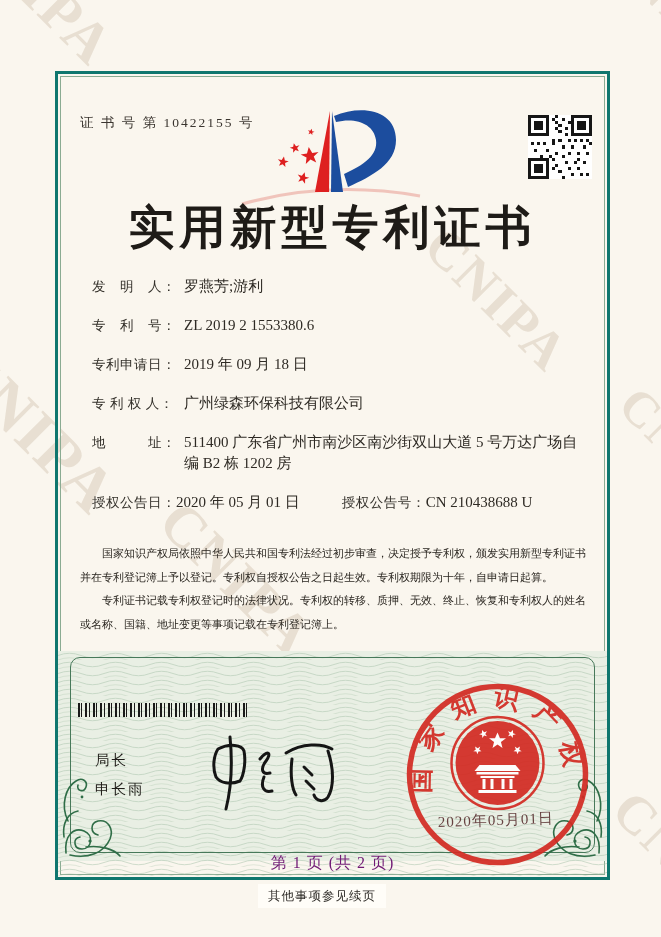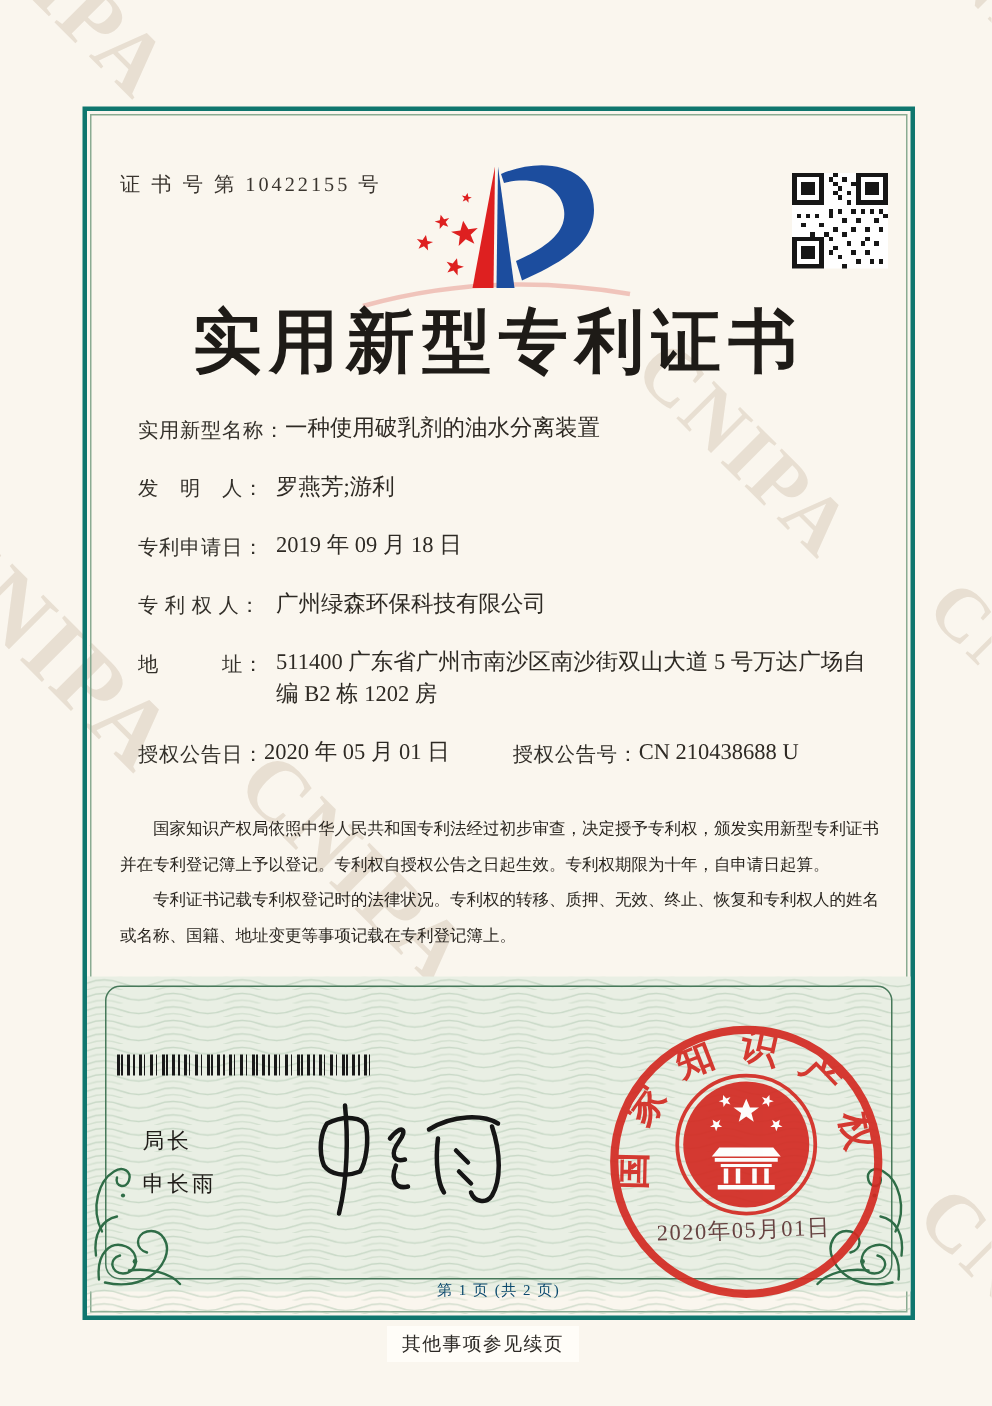--- a/index.html
+++ b/index.html
@@ -58,21 +58,21 @@
     background:repeating-linear-gradient(90deg,
       #191919 0 2px,transparent 2px 3px,
       #191919 3px 4px,transparent 4px 7px,
       #191919 7px 9px,transparent 9px 11px,
       #191919 11px 12px,transparent 12px 15px);
   }
   .sig-title{position:absolute;left:37px;top:100px;font-size:14.5px;letter-spacing:2px;color:#201d19;font-family:"Liberation Sans","DejaVu Sans",sans-serif;}
   .sig-name{position:absolute;left:37px;top:129px;font-size:14.5px;letter-spacing:2px;color:#201d19;font-family:Liberation Sans, sans-serif;}
   .signature{position:absolute;left:132px;top:80px;}
   .seal{position:absolute;left:342px;top:26px;}
-  .page-ind{position:absolute;left:0;right:0;top:202px;text-align:center;font-size:10px;letter-spacing:1px;color:#0c4a6e;}
+  .page-ind{position:absolute;left:0;right:0;top:202px;text-align:center;font-size:16px;letter-spacing:1px;color:#701a75;}
   .cont-note{
     position:absolute;left:258px;top:884px;width:128px;height:24px;z-index:5;
     background:#fffdf8;text-align:center;line-height:24px;font-size:12.5px;
     letter-spacing:1px;color:#2c2925;
   }
 </style>
 </head>
 <body>
 
 <svg width="0" height="0" style="position:absolute">
@@ -125,26 +125,26 @@
       <path fill-rule="evenodd" d="M14 0h7v7h-7z M15 1h5v5h-5z M16 2h3v3h-3z"></path>
       <path fill-rule="evenodd" d="M0 14h7v7H0z M1 15h5v5H1z M2 16h3v3h-3z"></path>
       <path d="M9 0h1v1H9z M11 1h1v1h-1z M8 1h1v1H8z M9 2h1v1H9z M10 3h1v1h-1z M12 4h1v1h-1z M9 4h1v1H9z M13 2h1v1h-1z M10 5h1v1h-1z M12 6h1v1h-1z M8 8h1v1H8z M10 8h1v1h-1z M13 8h1v1h-1z M15 8h1v1h-1z M17 8h1v1h-1z M19 8h1v1h-1z M1 9h1v1H1z M3 9h1v1H3z M5 9h1v1H5z M8 9h1v1H8z M20 9h1v1h-1z M11 10h1v1h-1z M14 10h1v1h-1z M18 10h1v1h-1z M2 11h1v1H2z M6 11h1v1H6z M9 12h1v1H9z M13 12h1v1h-1z M16 12h1v1h-1z M19 12h1v1h-1z M4 13h1v1H4z M7 13h1v1H7z M11 13h1v1h-1z M8 14h1v1H8z M16 14h1v1h-1z M12 15h1v1h-1z M15 15h1v1h-1z M18 15h1v1h-1z M9 16h1v1H9z M8 17h1v1H8z M13 17h1v1h-1z M16 17h1v1h-1z M10 18h1v1h-1z M14 19h1v1h-1z M17 19h1v1h-1z M19 19h1v1h-1z M11 20h1v1h-1z"></path>
     </g>
   </svg>
 
   <div class="title">实用新型专利证书</div>
 
   <div class="fields">
     <div class="frow">
-      <span class="flabel">实用新型名称：</span>
-      <span class="fvalue">一种使用破乳剂的油水分离装置</span>
-    </div>
-    <div class="frow">
       <span class="flabel">发　明　人：</span>
       <span class="fvalue">罗燕芳;游利</span>
+    </div>
+    <div class="frow">
+      <span class="flabel">专　利　号：</span>
+      <span class="fvalue">ZL 2019 2 1553380.6</span>
     </div>
     <div class="frow">
       <span class="flabel">专利申请日：</span>
       <span class="fvalue">2019 年 09 月 18 日</span>
     </div>
     <div class="frow">
       <span class="flabel">专 利 权 人：</span>
       <span class="fvalue">广州绿森环保科技有限公司</span>
     </div>
     <div class="frow">

